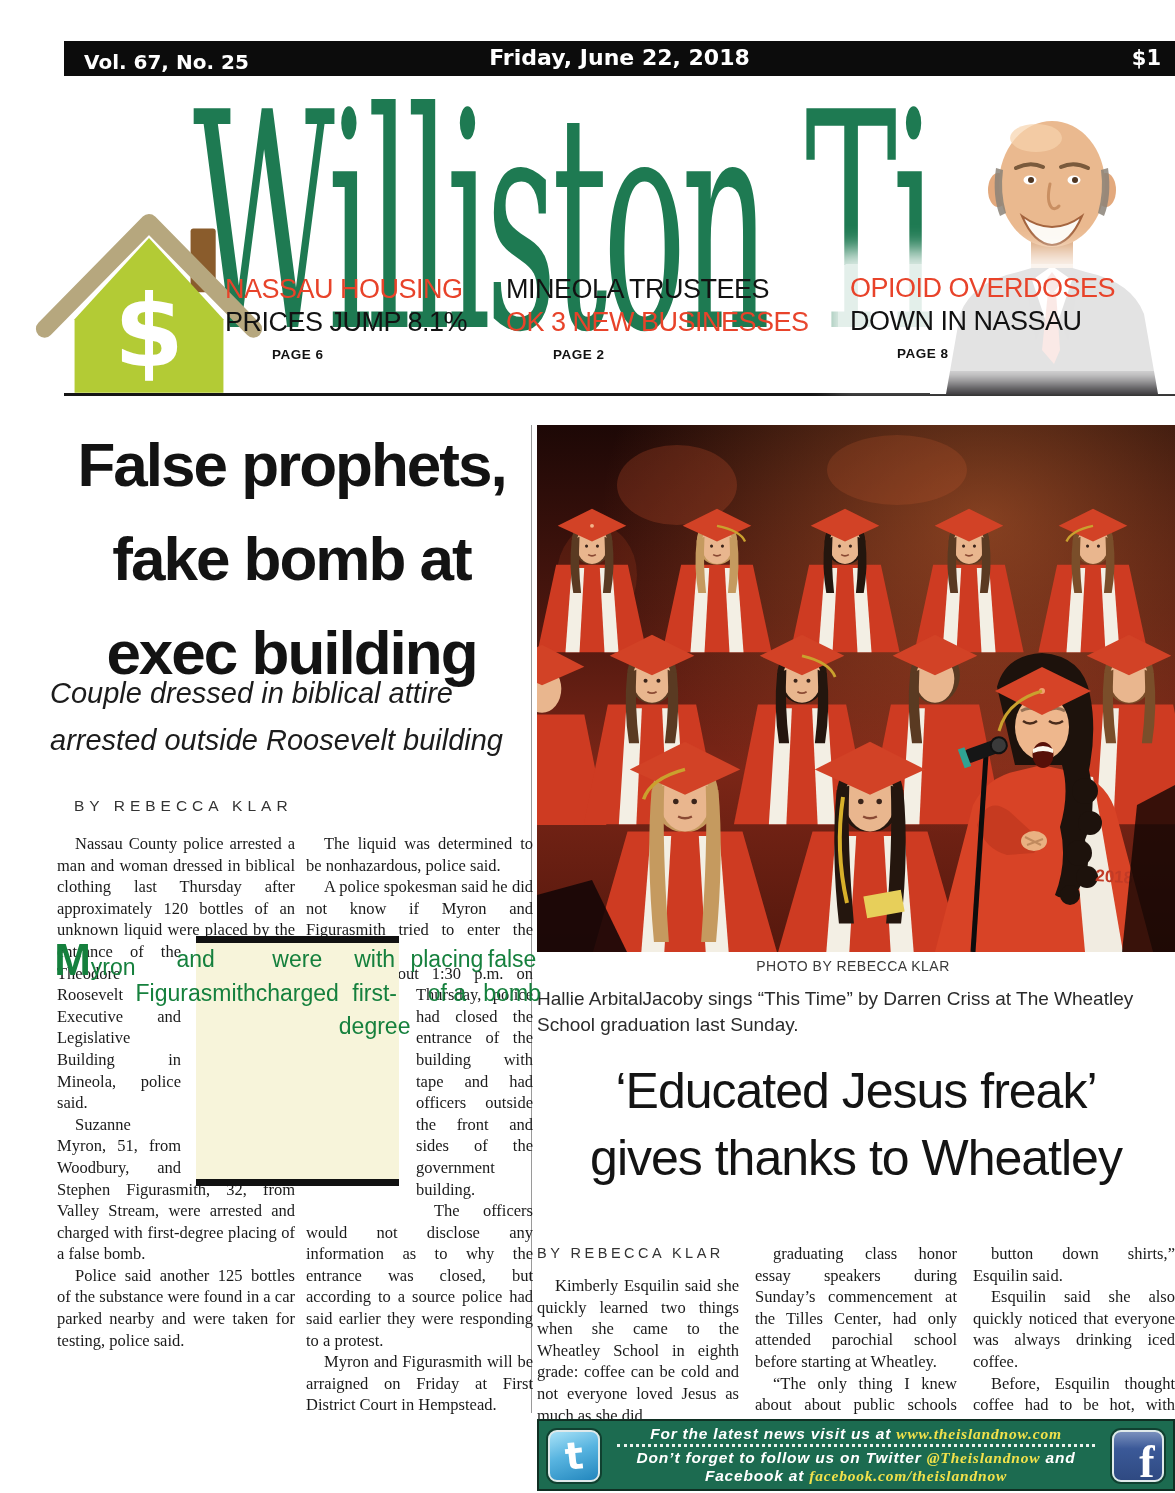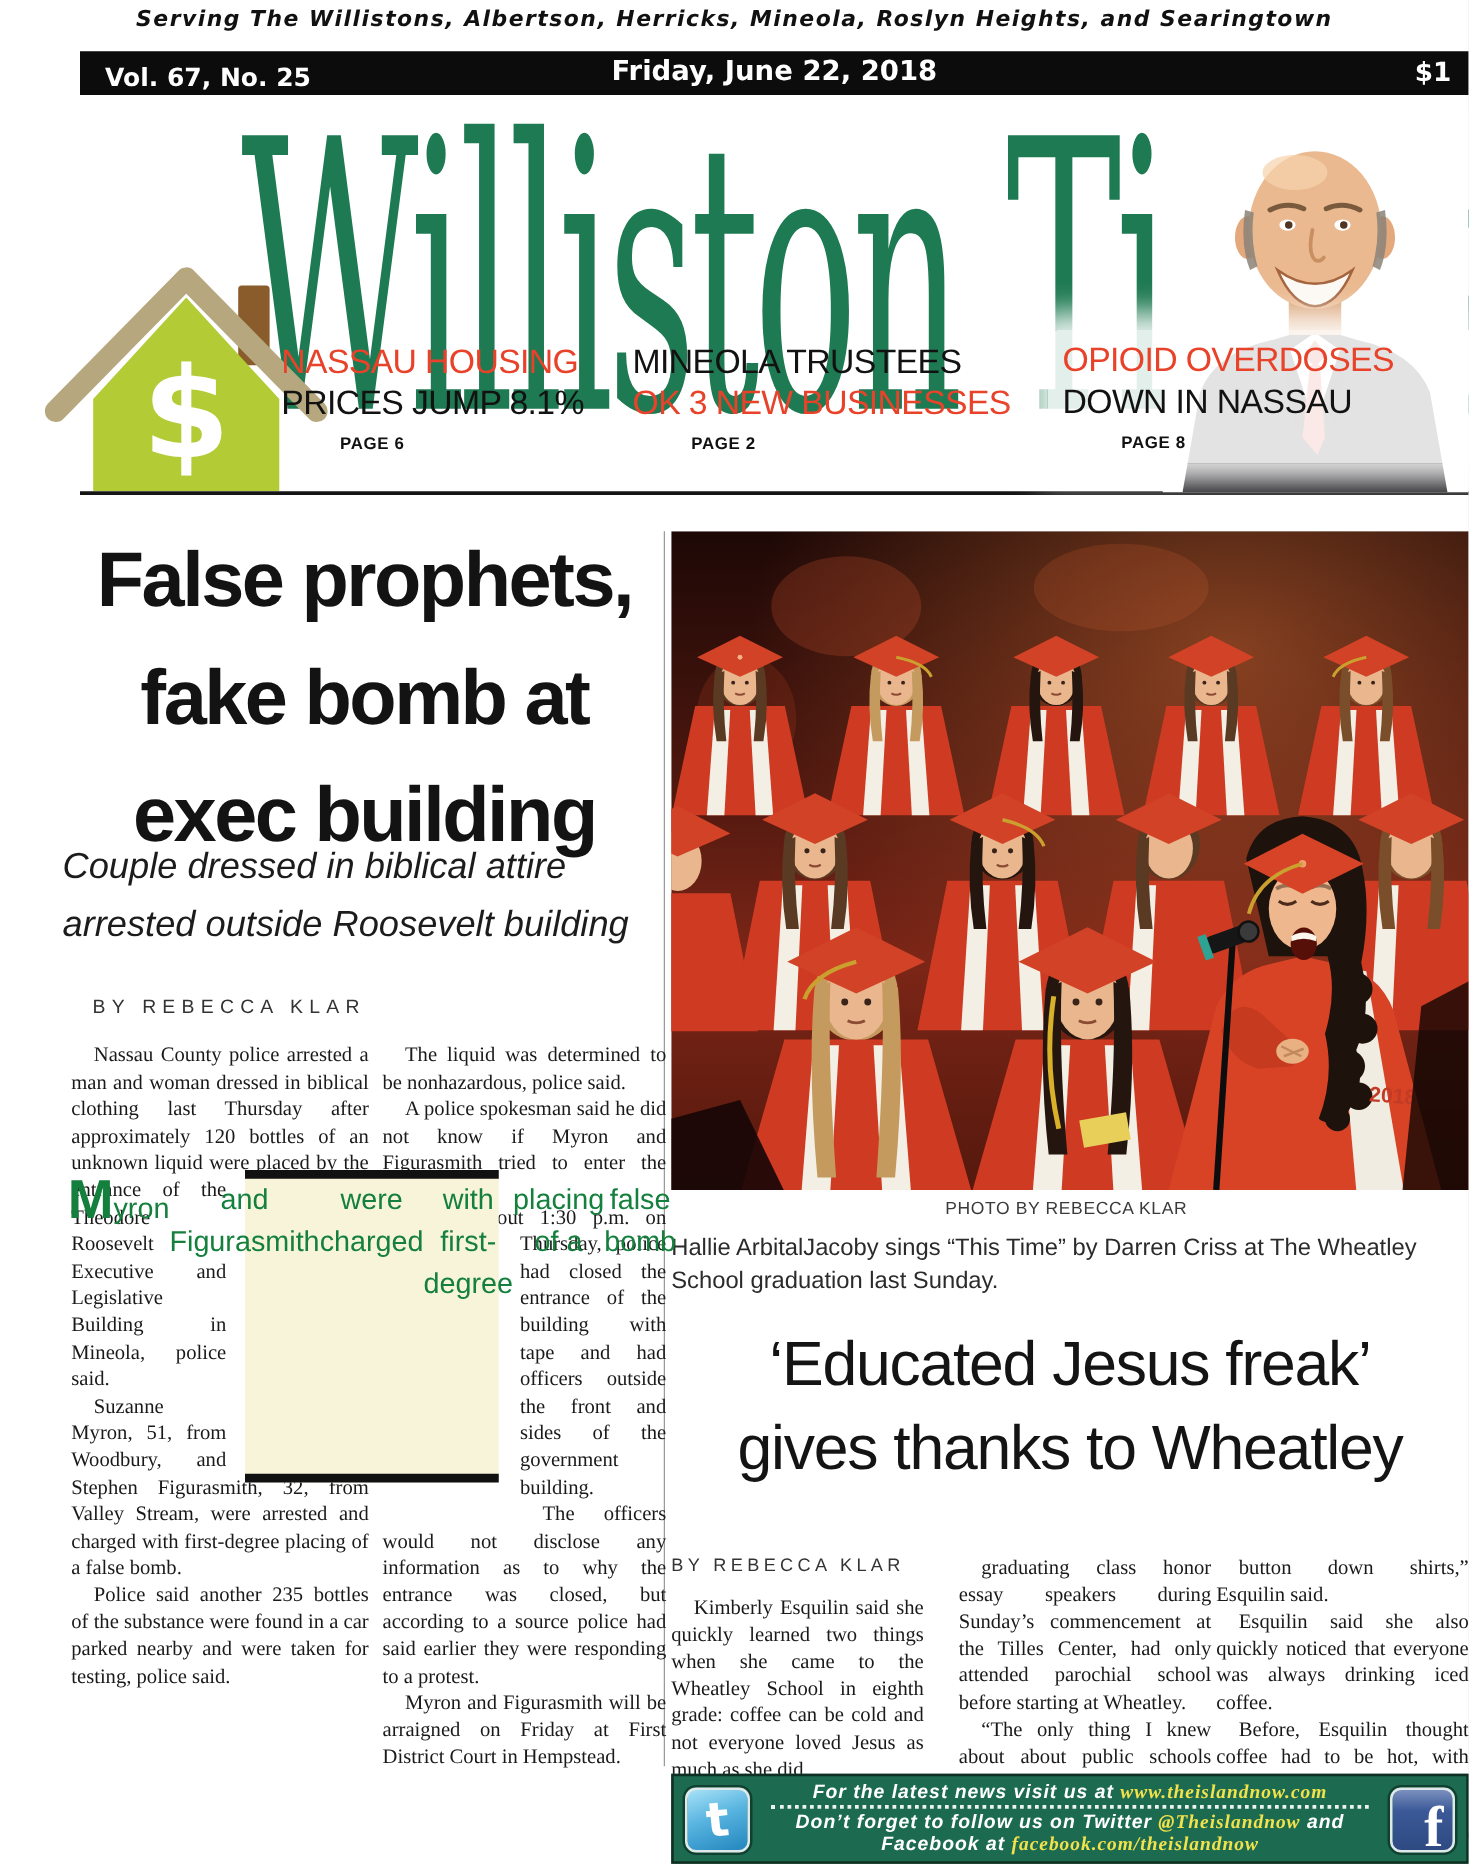--- a/index.html
+++ b/index.html
@@ -58,21 +58,21 @@
   
   .gradphoto{position:absolute;left:537px;top:425px;width:638px;height:527px;}
   .credit{position:absolute;left:537px;top:958px;width:632px;text-align:center;
           font-family:"Liberation Sans",sans-serif;font-size:14px;letter-spacing:.5px;color:#3a3a3a;}
   .caption{position:absolute;left:537px;top:986px;width:636px;
            font:19px/26px "Liberation Sans",sans-serif;color:#2b2b2b;}
   .headline2{position:absolute;left:537px;top:1058px;width:638px;text-align:center;
              font:50px/67px "Liberation Sans",sans-serif;letter-spacing:-1px;color:#141414;}
   .story2{position:absolute;left:537px;top:1243px;width:638px;height:170px;}
   .s2c{position:absolute;top:0;width:202px;}
-  .s2c1{left:0;} .s2c2{left:218px;margin-left:12px;} .s2c3{left:436px;}
+  .s2c1{left:0;} .s2c2{left:218px;} .s2c3{left:436px;}
   .byline2{font-family:"Liberation Sans",sans-serif;font-size:14.5px;letter-spacing:3.5px;
            color:#333;margin:2px 0 14px;white-space:nowrap;}
   .cont{font-style:italic;text-align:right !important;text-indent:0 !important;}
 
   
   .footer{position:absolute;left:537px;top:1419px;width:638px;height:72px;box-sizing:border-box;
           background:#1c6b50;border:2px solid #102f23;z-index:2;
           display:flex;flex-direction:column;justify-content:space-evenly;
           padding:4px 74px;text-align:center;color:#fff;
           font-family:"Liberation Sans",sans-serif;font-style:italic;font-weight:bold;}
@@ -85,21 +85,20 @@
   .tw{left:9px;background:linear-gradient(160deg,#a8e2f7 0%,#58b4e0 45%,#2286bd 100%);}
   .tw span{font:bold 38px "DejaVu Sans",sans-serif;color:#fff;transform:rotate(-6deg);}
   .fb{right:9px;background:linear-gradient(180deg,#7a90bd 0%,#3b5998 35%,#2f4a82 100%);}
   .fb span{font:bold 46px "Liberation Serif",serif;color:#fff;margin-left:18px;margin-top:10px;}
 </style>
 </head>
 <body>
 
 <div class="page">
 
-  <div class="tagline">Serving The Willistons, Albertson, Herricks, Mineola, Roslyn Heights, and Searingtown</div>
   <div class="topbar">
     <span class="vol">Vol. 67, No. 25</span>
     <span class="date">Friday, June 22, 2018</span>
     <span class="price">$1</span>
   </div>
   <div class="title">Williston Times</div>
 
   <svg class="house" viewBox="0 0 240 196">
     <rect x="163" y="26" width="26" height="66" rx="3" fill="#8a5c2c"></rect>
     <polygon points="43,120 120,36 197,120 197,196 43,196" fill="#b3cb35"></polygon>
@@ -159,21 +158,21 @@
   <div class="subhead">
     <div>Couple dressed in biblical attire</div>
     <div>arrested outside Roosevelt building</div>
   </div>
   <div class="byline1">BY REBECCA KLAR</div>
 
   <div class="body1 bodytext">
     <div class="c1">
       <p><span>Nassau County police arrested a man and woman dressed in biblical clothing last Thursday after approximately 120 bottles of an unknown liquid were placed by </span><span class="cutR"></span><span>the entrance of the Theodore Roosevelt Executive and Legislative Building in Mineola, police said.</span></p>
       <p>Suzanne Myron, 51, from Woodbury, and Stephen Figurasmith, 32, from Valley Stream, were arrested and charged with first-degree placing of a false bomb.</p>
-      <p>Police said another 235 bottles of the substance were found in a car parked nearby and were taken for testing, police said.</p>
+      <p>Police said another 125 bottles of the substance were found in a car parked nearby and were taken for testing, police said.</p>
     </div>
     <div class="c2">
       <p>The liquid was determined to be nonhazardous, police said.</p>
       <p>A police spokesman said he did not know if Myron and Figurasmith tried to enter the building.</p>
       <p><span>As of about 1:30 p.m. on </span><span class="cutL"></span><span>Thursday, police had closed the entrance of the building with tape and had officers outside the front and sides of the government building.</span></p>
       <p>The officers would not disclose any information as to why the entrance was closed, but according to a source police had said earlier they were responding to a protest.</p>
       <p>Myron and Figurasmith will be arraigned on Friday at First District Court in Hempstead.</p>
     </div>
   </div>
 

